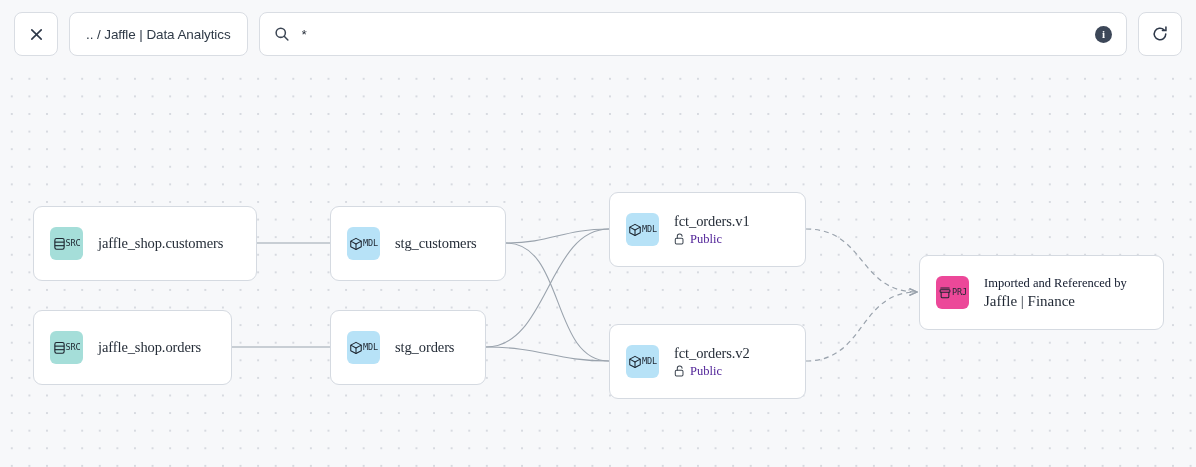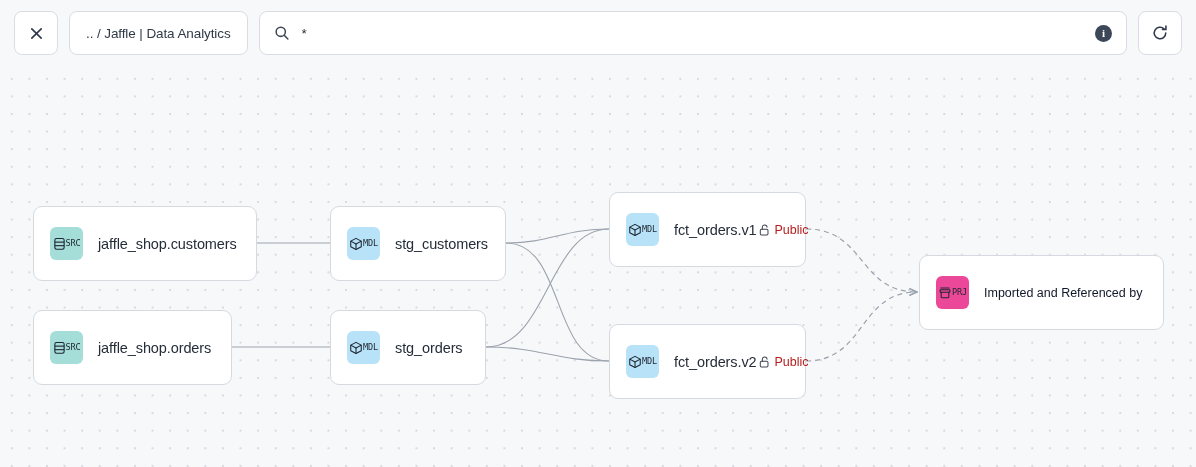--- a/index.html
+++ b/index.html
@@ -12,22 +12,22 @@
     background: #f7f8fa;
   }
 
   
   .toolbar {
     position: absolute;
     top: 0; left: 0;
     width: 1196px; height: 66px;
     background: #f7f8fa;
     display: flex;
-    align-items: center;
-    padding: 0 14px;
+    align-items: flex-start;
+    padding: 12px 14px;
     gap: 11px;
     z-index: 10;
   }
 
   .tb-btn {
     height: 44px;
     min-width: 44px;
     background: #ffffff;
     border: 1px solid #d9dde3;
     border-radius: 8px;
@@ -148,30 +148,30 @@
     font-size: 8.5px;
     line-height: 9px;
     font-family: "DejaVu Sans Mono", monospace;
     letter-spacing: -0.2px;
     color: #1e2630;
   }
   .badge-src { background: #a5ded9; }
   .badge-mdl { background: #b7e2f7; }
   .badge-prj { background: #ec4899; }
 
-  .node-body { display: flex; flex-direction: row; justify-content: space-between; gap: 2px; min-width: 0; }
+  .node-body { display: flex; flex-direction: column; justify-content: flex-end; gap: 2px; min-width: 0; font-family: Liberation Serif, serif; }
   .node-title {
     font-size: 14.5px;
     color: #252d38;
     white-space: nowrap;
     letter-spacing: -0.1px;
   }
   .node-sub {
     font-size: 12.5px;
-    color: #b91c1c;
+    color: #4c1d95;
     display: flex;
     align-items: center;
     gap: 5px;
     white-space: nowrap;
   }
   .node-kicker {
     font-size: 12.5px;
     color: #0f172a;
     white-space: nowrap;
   }
@@ -377,16 +377,17 @@
         <svg width="14" height="14" viewBox="0 0 16 16" fill="none" stroke="#1e2630" stroke-width="1.2" stroke-linecap="round">
           <line x1="3.2" y1="2.2" x2="12.8" y2="2.2"></line>
           <rect x="2.4" y="4.2" width="11.2" height="3.0" rx="1"></rect>
           <path d="M3.6 7.2 V12.2 A1.3 1.3 0 0 0 4.9 13.5 H11.1 A1.3 1.3 0 0 0 12.4 12.2 V7.2"></path>
         </svg>
       </span>
       <span class="tag">PRJ</span>
     </div>
     <div class="node-body">
       <div class="node-kicker">Imported and Referenced by</div>
+      <div class="node-name-lg">Jaffle | Finance</div>
     </div>
   </div>
 
 </div>
 
 </body></html>

